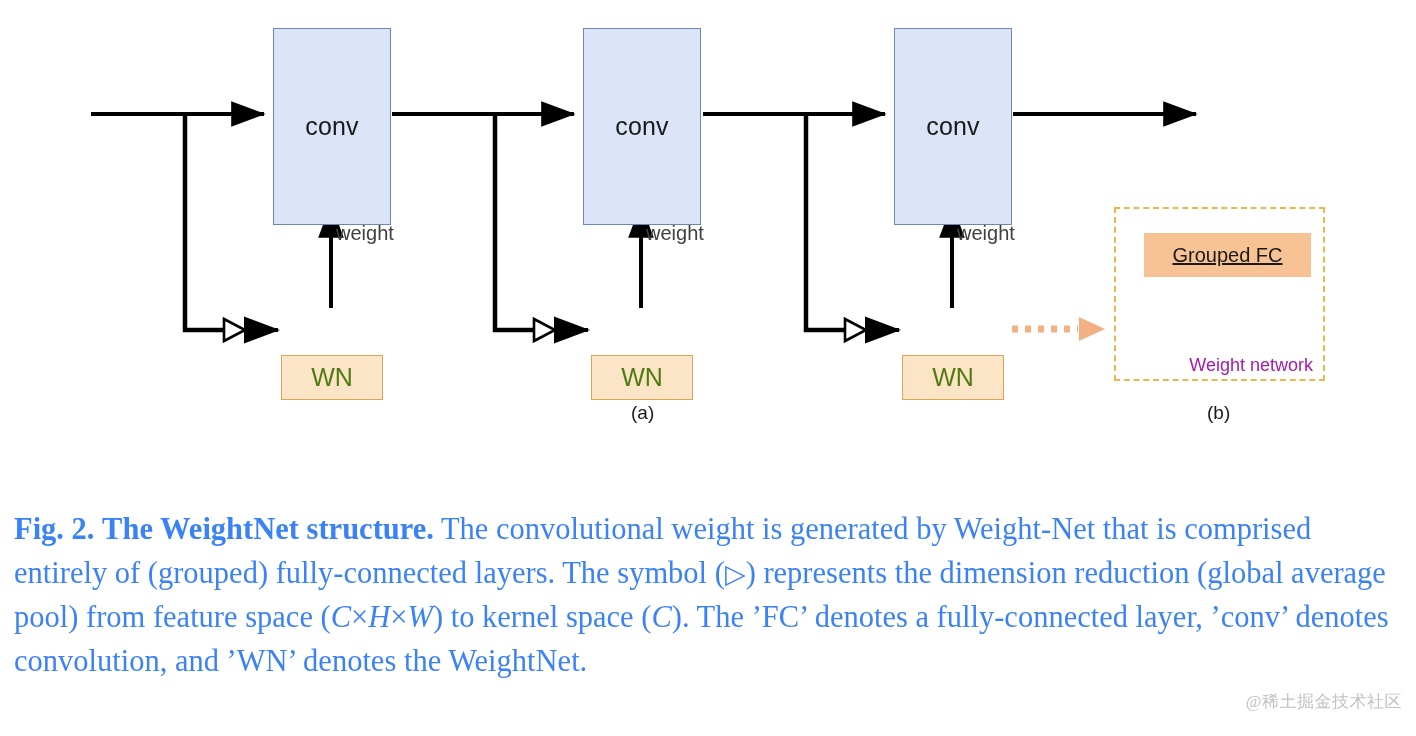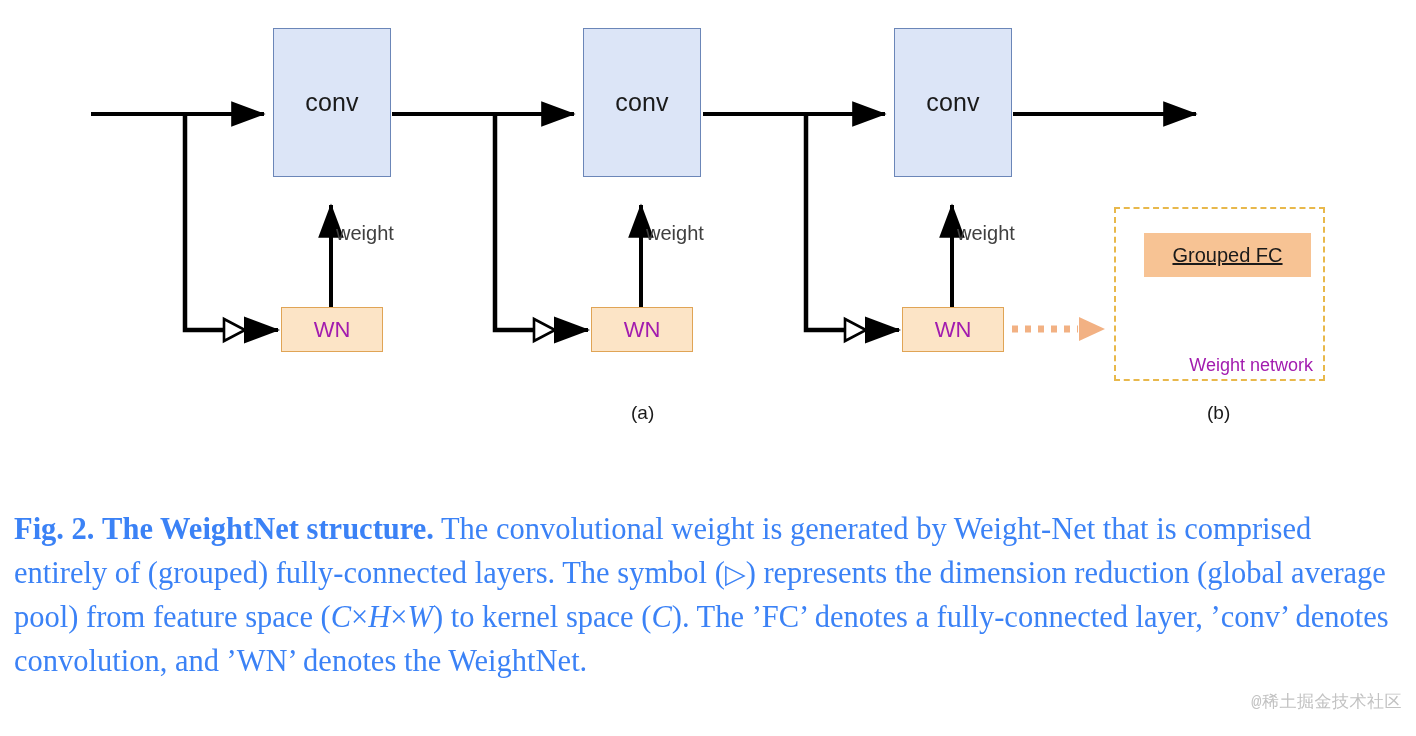--- a/index.html
+++ b/index.html
@@ -30,43 +30,44 @@
     left: 0;
     top: 0;
     width: 1416px;
     height: 470px;
   }
 
   
   .conv-box {
     position: absolute;
     width: 118px;
-    height: 149px;
+    height: 197px;
     background: #dce5f7;
     border: 1.4px solid #6b86b8;
     box-sizing: border-box;
     display: flex;
     align-items: center;
     justify-content: center;
     font-size: 25px;
     color: #1a1a1a;
     letter-spacing: 0.2px;
   }
   .wn-box {
     position: absolute;
     width: 102px;
     height: 45px;
     background: #fce4c6;
     border: 1.6px solid #e0a455;
     box-sizing: border-box;
     display: flex;
     align-items: center;
     justify-content: center;
-    font-size: 22px;
-    color: #a21caf;
+    font-size: 25px;
+    color: #4d7c0f;
+    margin-top: 48px;
   }
   .weight-label {
     position: absolute;
     font-size: 20px;
     color: #404040;
     white-space: nowrap;
     text-align: center;
   }
   .sub-label {
     position: absolute;
@@ -130,21 +131,21 @@
   }
   .tri-sym { font-size: 27px; }
 
   
   #watermark {
     position: absolute;
     right: 14px;
     top: 690px;
     font-size: 17px;
     color: #c2c2c2;
-    font-family: Liberation Mono, monospace;
+    font-family: Liberation Serif, serif;
     white-space: nowrap;
     letter-spacing: 0.5px;
   }
 </style>
 </head>
 <body>
 
 <div id="figure-area">
 
   <svg id="figure-svg" viewBox="0 0 1416 470">

